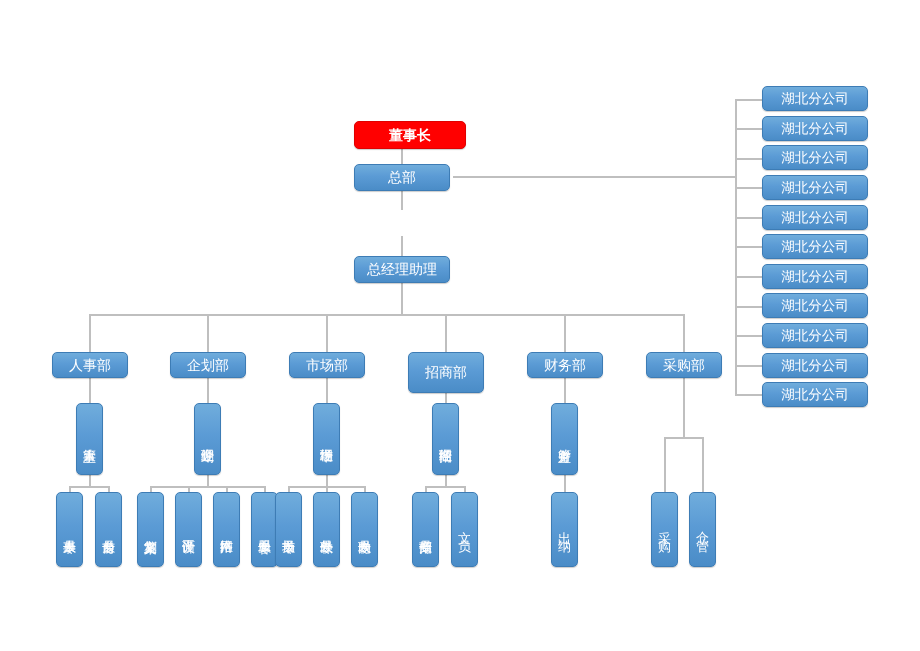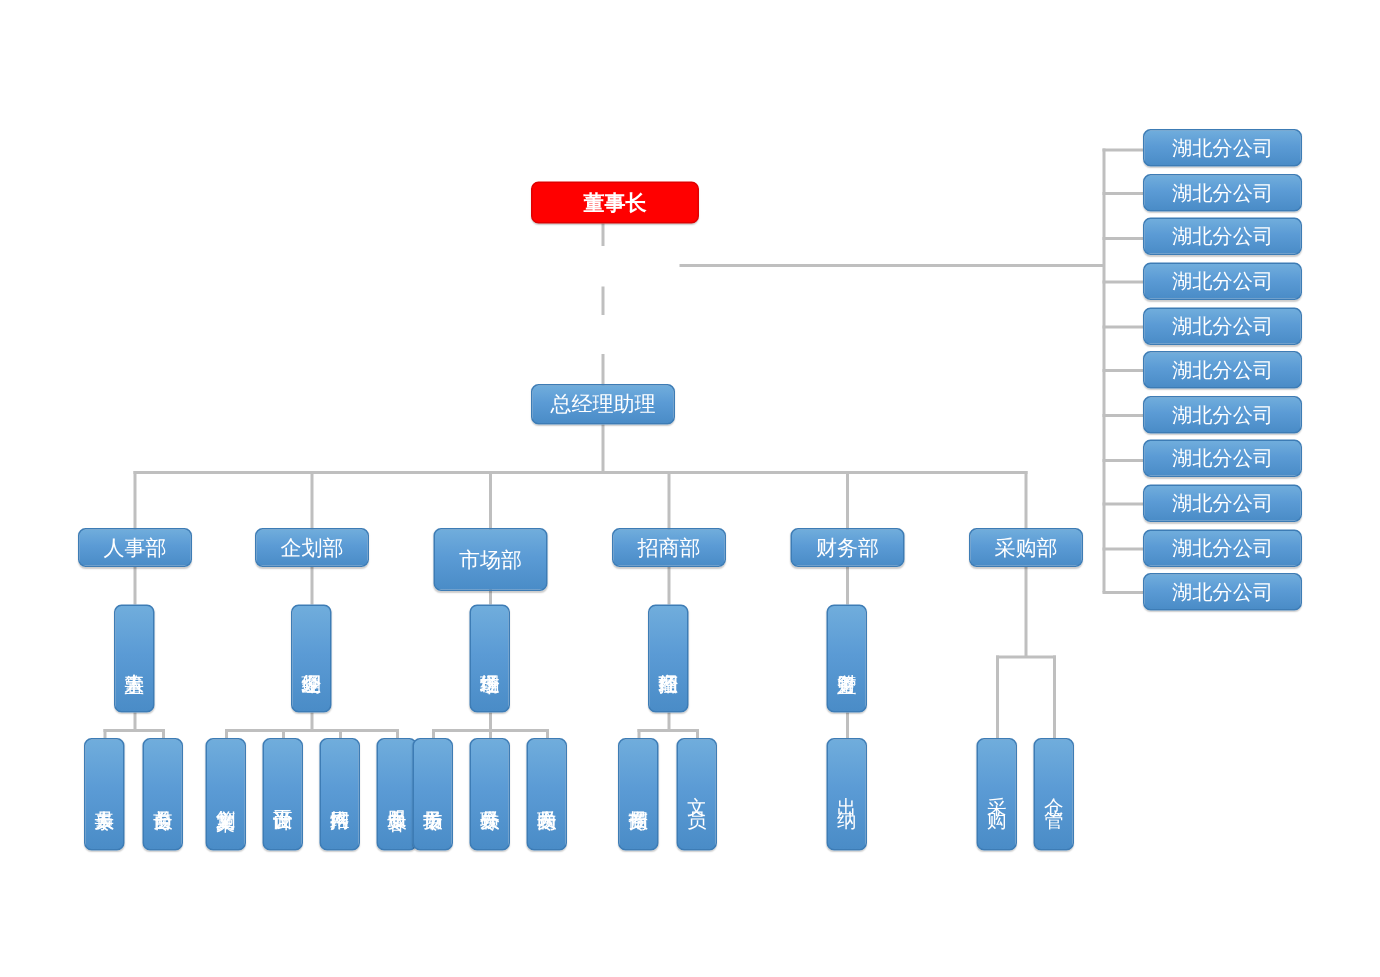--- a/index.html
+++ b/index.html
@@ -116,28 +116,29 @@
   <div class="ln v" style="left:564px;top:378px;height:25px;"></div>
   <div class="ln v" style="left:564px;top:475px;height:17px;"></div>
 
   <div class="ln v" style="left:683px;top:378px;height:60px;"></div>
   <div class="ln h" style="left:664px;top:437px;width:40px;"></div>
   <div class="ln v" style="left:664px;top:437px;height:55px;"></div>
   <div class="ln v" style="left:702px;top:437px;height:55px;"></div>
 
   <div class="node root htext" style="left:354px;top:121px;width:112px;height:28px;">董事长</div>
 
+  <div class="node htext" style="left:354px;top:164px;width:96px;height:27px;">总部</div>
 
 
   <div class="node htext" style="left:354px;top:256px;width:96px;height:27px;">总经理助理</div>
 
   <div class="node htext" style="left:52px;top:352px;width:76px;height:26px;">人事部</div>
   <div class="node htext" style="left:170px;top:352px;width:76px;height:26px;">企划部</div>
-  <div class="node htext" style="left:289px;top:352px;width:76px;height:42px;">市场部</div>
-  <div class="node htext" style="left:408px;top:352px;width:76px;height:26px;text-align:right;">招商部</div>
+  <div class="node htext" style="left:289px;top:352px;width:76px;height:26px;">市场部</div>
+  <div class="node htext" style="left:408px;top:352px;width:76px;height:41px;text-align:right;">招商部</div>
   <div class="node htext" style="left:527px;top:352px;width:76px;height:26px;">财务部</div>
   <div class="node htext" style="left:646px;top:352px;width:76px;height:26px;">采购部</div>
 
   <div class="node vtext" style="left:76px;top:403px;width:27px;height:72px;">人事主管</div>
   <div class="node vtext" style="left:194px;top:403px;width:27px;height:72px;">企划经理</div>
   <div class="node vtext" style="left:313px;top:403px;width:27px;height:72px;">市场经理</div>
   <div class="node vtext" style="left:432px;top:403px;width:27px;height:72px;">招商经理</div>
   <div class="node vtext" style="left:551px;top:403px;width:27px;height:72px;">财务主管</div>
 
   <div class="node vtext" style="left:56px;top:492px;width:27px;height:75px;">人事专员</div>

